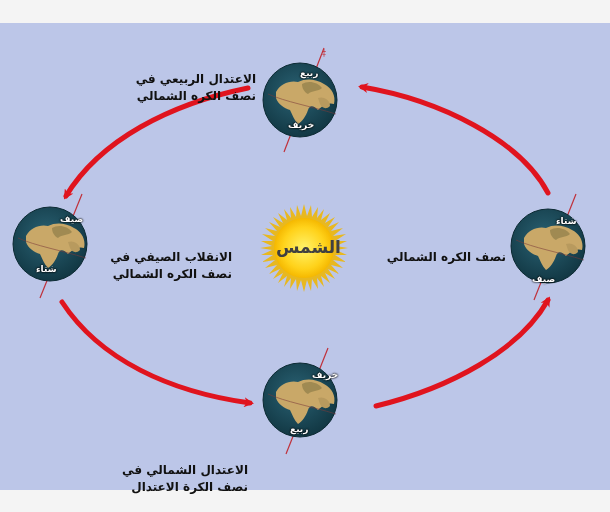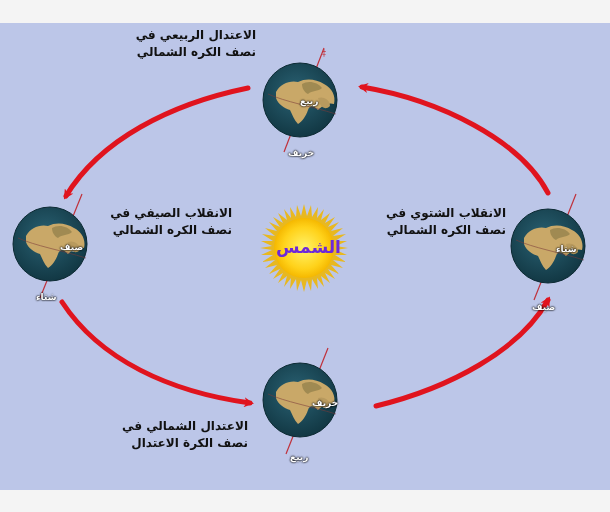--- a/index.html
+++ b/index.html
@@ -7,31 +7,30 @@
     width: 610px; height: 512px; background: #f4f4f4; position: relative; overflow: hidden;
     font-family: "DejaVu Sans", sans-serif;
   }
   .canvas {
     position: absolute; left: 0; top: 23px; width: 610px; height: 467px;
     background: #bcc6e8;
   }
   .label {
     position: absolute; direction: rtl; text-align: right;
     font-family: "DejaVu Sans", sans-serif; font-weight: bold; font-size: 12px;
-    line-height: 17px; color: #111; white-space: nowrap;
+    line-height: 17px; color: #111; white-space: nowrap; margin-top: 44px;
   }
   .globe-word {
     position: absolute; font-family: "DejaVu Sans", sans-serif; font-weight: bold;
     font-size: 9px; color: #fff; direction: rtl; white-space: nowrap;
     text-shadow: 0 0 2px #000, 0 0 2px #000;
-    margin-top: 28px;
   }
   .sun-label {
     position: absolute; font-family: "DejaVu Sans", sans-serif; font-weight: bold;
-    font-size: 17px; color: #6d28d9; direction: rtl; white-space: nowrap;
+    font-size: 17px; color: #404040; direction: rtl; white-space: nowrap;
   }
   svg { position: absolute; left: 0; top: 0; }
 </style>
 </head>
 <body>
 
 <div class="canvas"></div>
 
 <svg width="610" height="512" viewBox="0 0 610 512">
   <defs>
@@ -96,21 +95,20 @@
   <div>الاعتدال الربيعي في</div>
   <div>نصف الكره الشمالي</div>
 </div>
 
 <div class="label" style="right:378px; top:205px;text-align:right;">
   <div>الانقلاب الصيفي في</div>
   <div>نصف الكره الشمالي</div>
 </div>
 
 <div class="label" style="right:104px; top:205px;">
-  <div>الانقلاب الشتوي في</div>
   <div>نصف الكره الشمالي</div>
 </div>
 
 <div class="label" style="right:362px; top:418px;">
   <div>الاعتدال الشمالي في</div>
   <div>نصف الكرة الاعتدال</div>
 </div>
 
 <div class="globe-word" style="left:300px; top:68px;">ربيع</div>
 <div class="globe-word" style="left:288px; top:120px;">خريف</div>

